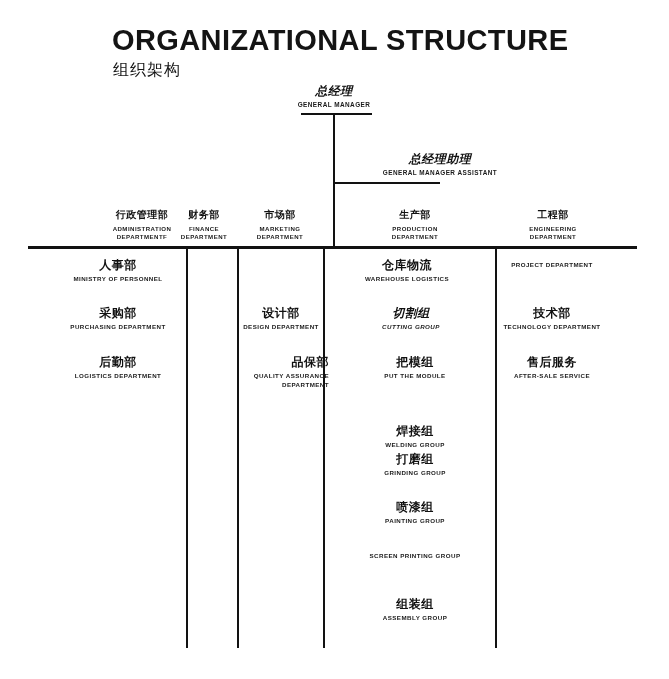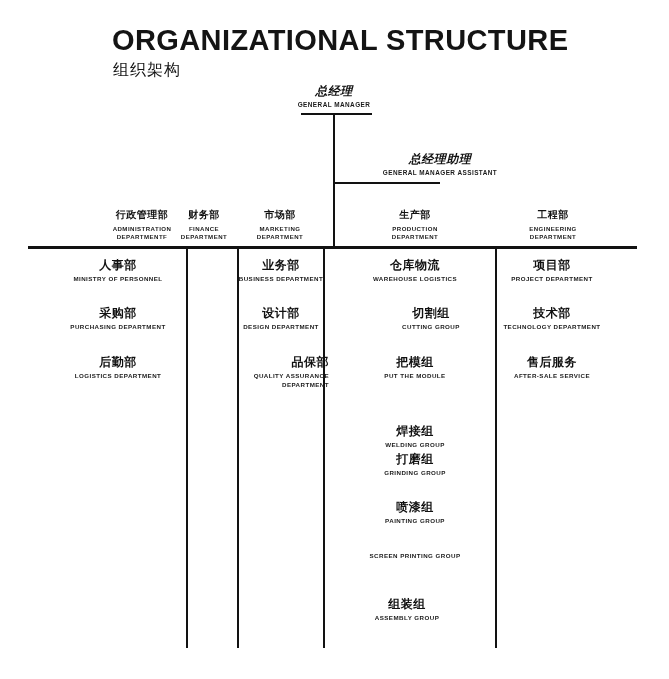--- a/index.html
+++ b/index.html
@@ -119,38 +119,34 @@
   </div>
   <div class="node" style="left:58px;top:306px;width:120px;">
     <div class="cn">采购部</div>
     <div class="en">PURCHASING DEPARTMENT</div>
   </div>
   <div class="node" style="left:58px;top:355px;width:120px;">
     <div class="cn">后勤部</div>
     <div class="en">LOGISTICS DEPARTMENT</div>
   </div>
 
-  <div class="node" style="left:226px;top:258px;width:110px;">
-    <div class="cn">业务部</div>
-    <div class="en">BUSINESS DEPARTMENT</div>
-  </div>
   <div class="node" style="left:226px;top:306px;width:110px;">
     <div class="cn">设计部</div>
     <div class="en">DESIGN DEPARTMENT</div>
   </div>
   <div class="node" style="left:233px;top:355px;width:96px;text-align:right;">
     <div class="cn">品保部</div>
     <div class="en wrap" style="line-height:8.6px;">QUALITY ASSURANCE DEPARTMENT</div>
   </div>
 
-  <div class="node" style="left:348px;top:258px;width:134px;">
+  <div class="node" style="left:340px;top:258px;width:134px;">
     <div class="cn">仓库物流</div>
     <div class="en">WAREHOUSE LOGISTICS</div>
   </div>
-  <div class="node" style="left:364px;top:306px;width:134px;">
+  <div class="node" style="left:344px;top:306px;width:134px;font-style:italic;">
     <div class="cn">切割组</div>
     <div class="en">CUTTING GROUP</div>
   </div>
   <div class="node" style="left:348px;top:355px;width:134px;">
     <div class="cn">把模组</div>
     <div class="en">PUT THE MODULE</div>
   </div>
   <div class="node" style="left:348px;top:404px;width:134px;margin-top:20px;">
     <div class="cn">焊接组</div>
     <div class="en">WELDING GROUP</div>
@@ -159,27 +155,26 @@
     <div class="cn">喷漆组</div>
     <div class="en">PAINTING GROUP</div>
   </div>
   <div class="node" style="left:348px;top:452px;width:134px;">
     <div class="cn">打磨组</div>
     <div class="en">GRINDING GROUP</div>
   </div>
   <div class="node" style="left:348px;top:549px;width:134px;">
     <div class="en">SCREEN PRINTING GROUP</div>
   </div>
-  <div class="node" style="left:340px;top:597px;width:134px;">
+  <div class="node" style="left:348px;top:597px;width:134px;">
     <div class="cn">组装组</div>
     <div class="en">ASSEMBLY GROUP</div>
   </div>
 
   <div class="node" style="left:482px;top:258px;width:140px;">
-    <div class="cn">项目部</div>
     <div class="en">PROJECT DEPARTMENT</div>
   </div>
   <div class="node" style="left:482px;top:306px;width:140px;">
     <div class="cn">技术部</div>
     <div class="en">TECHNOLOGY DEPARTMENT</div>
   </div>
   <div class="node" style="left:482px;top:355px;width:140px;">
     <div class="cn">售后服务</div>
     <div class="en">AFTER-SALE SERVICE</div>
   </div>

